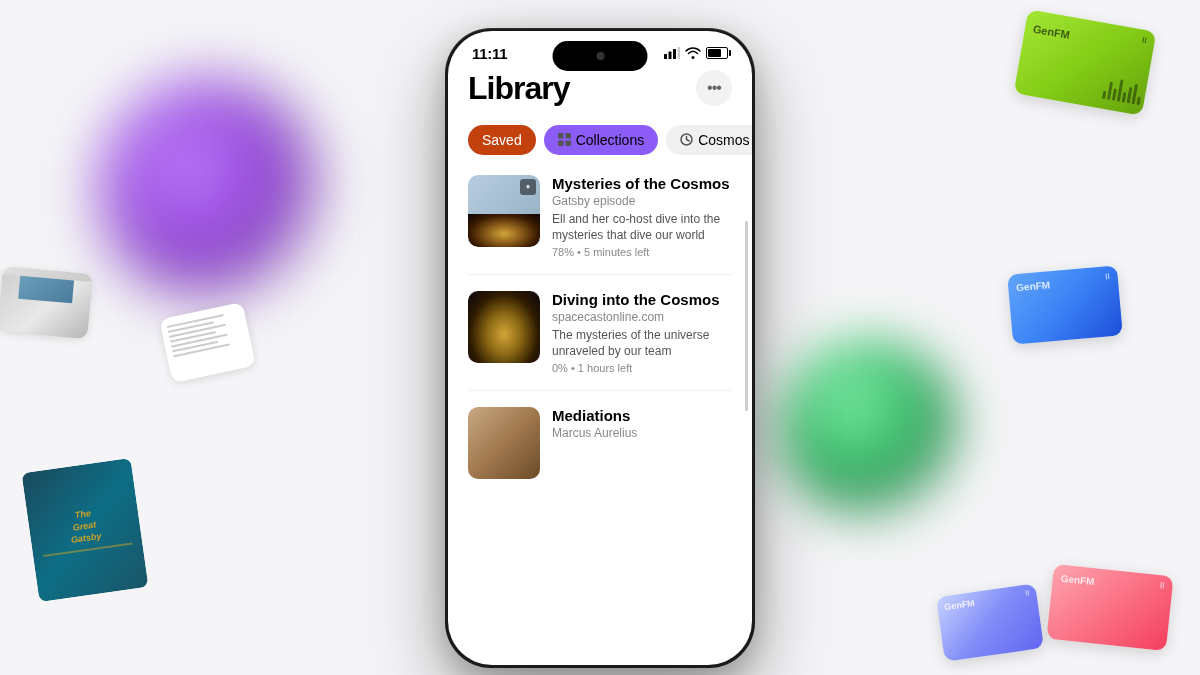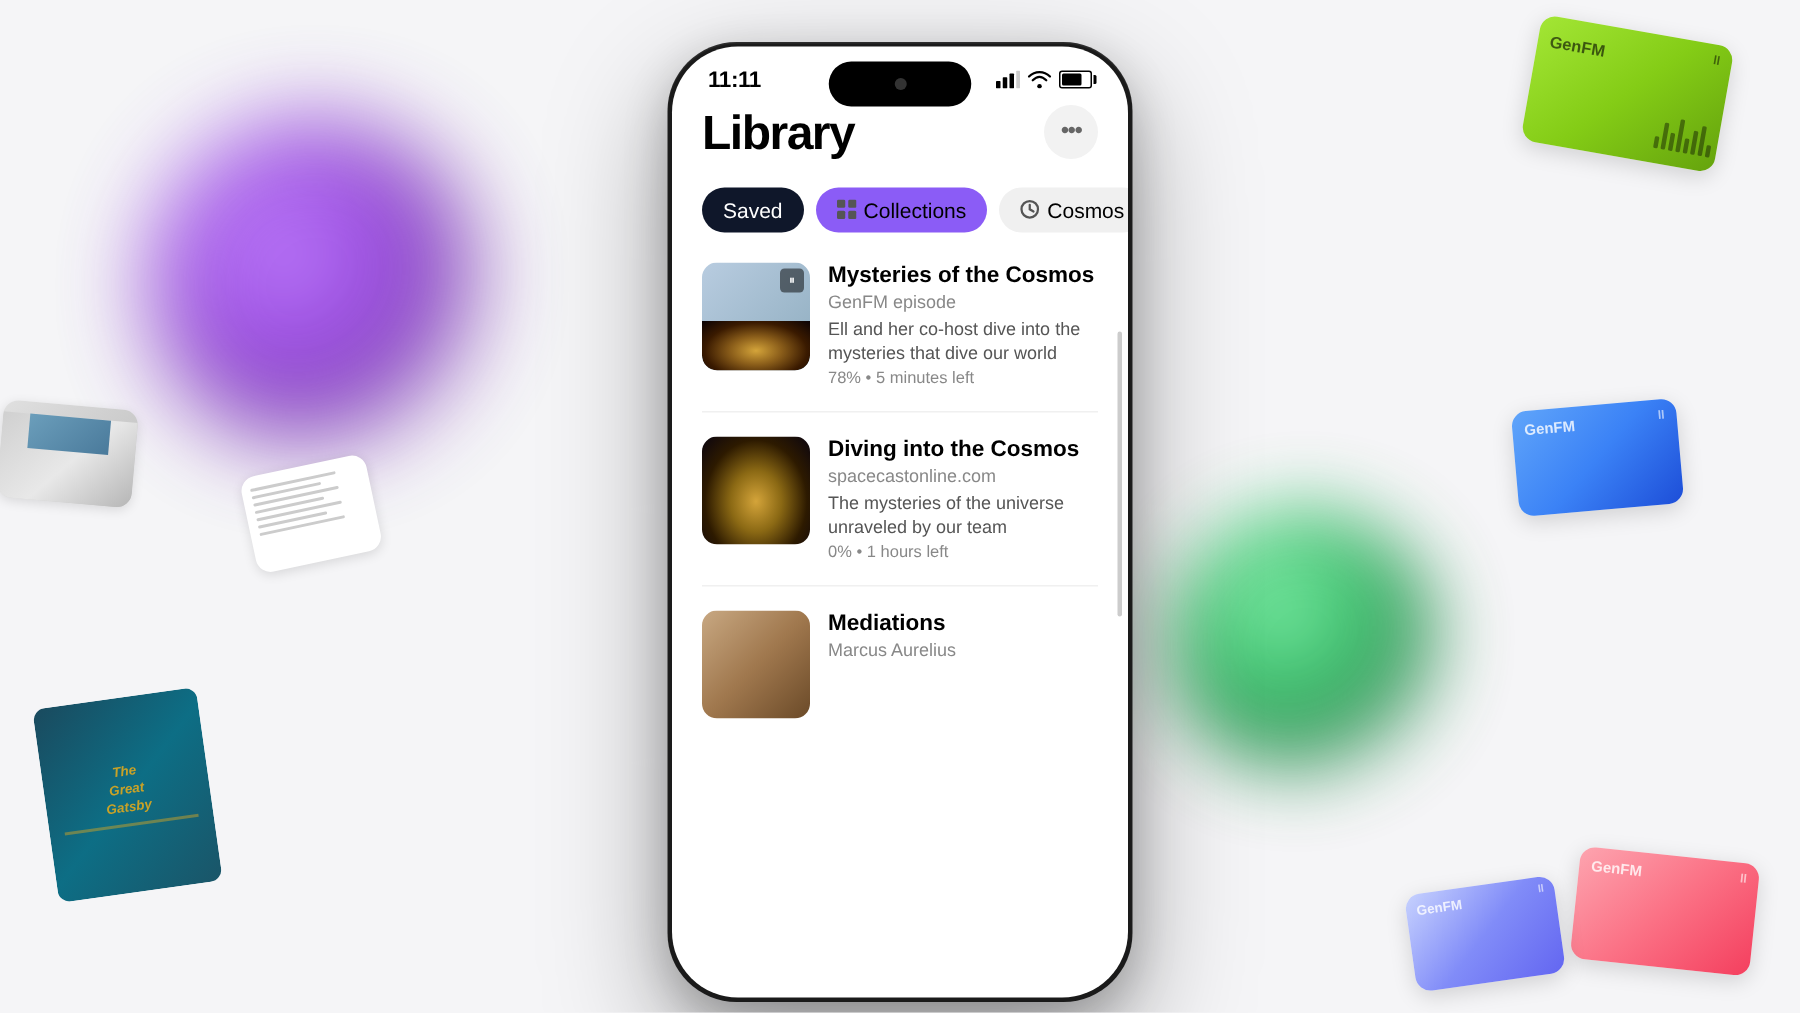--- a/index.html
+++ b/index.html
@@ -325,21 +325,21 @@
       gap: 5px;
       padding: 7px 14px;
       border-radius: 20px;
       font-size: 14px;
       font-weight: 500;
       cursor: pointer;
       border: none;
     }
 
     .tab-saved {
-      background: #0f172a;
+      background: #c2410c;
       color: #fff;
     }
 
     .tab-collections {
       background: #8b5cf6;
       color: #000;
     }
 
     .tab-history {
       background: #f0f0f0;
@@ -578,21 +578,21 @@
           <div class="episode-thumb">
             <div class="thumb-genfm">
               <span class="genfm-badge">GenFM</span>
             </div>
             <div class="pause-badge">⏸</div>
 
             <div style="position:absolute; bottom:0; left:0; right:0; height:45%; background: radial-gradient(ellipse at 50% 60%, #d4a43a, #8b5e1a, #3a1a00, #0a0205); border-radius:0 0 10px 10px;"></div>
           </div>
           <div class="episode-info">
             <div class="episode-title">Mysteries of the Cosmos</div>
-            <div class="episode-source">GenFM episode</div>
+            <div class="episode-source">Gatsby episode</div>
             <div class="episode-desc">Ell and her co-host dive into the mysteries that dive our world</div>
             <div class="episode-meta">78% • 5 minutes left</div>
           </div>
         </div>
 
         <div class="divider"></div>
 
         <div class="episode-item">
           <div class="episode-thumb">
             <div class="thumb-galaxy" style="width:100%; height:100%;"></div>

